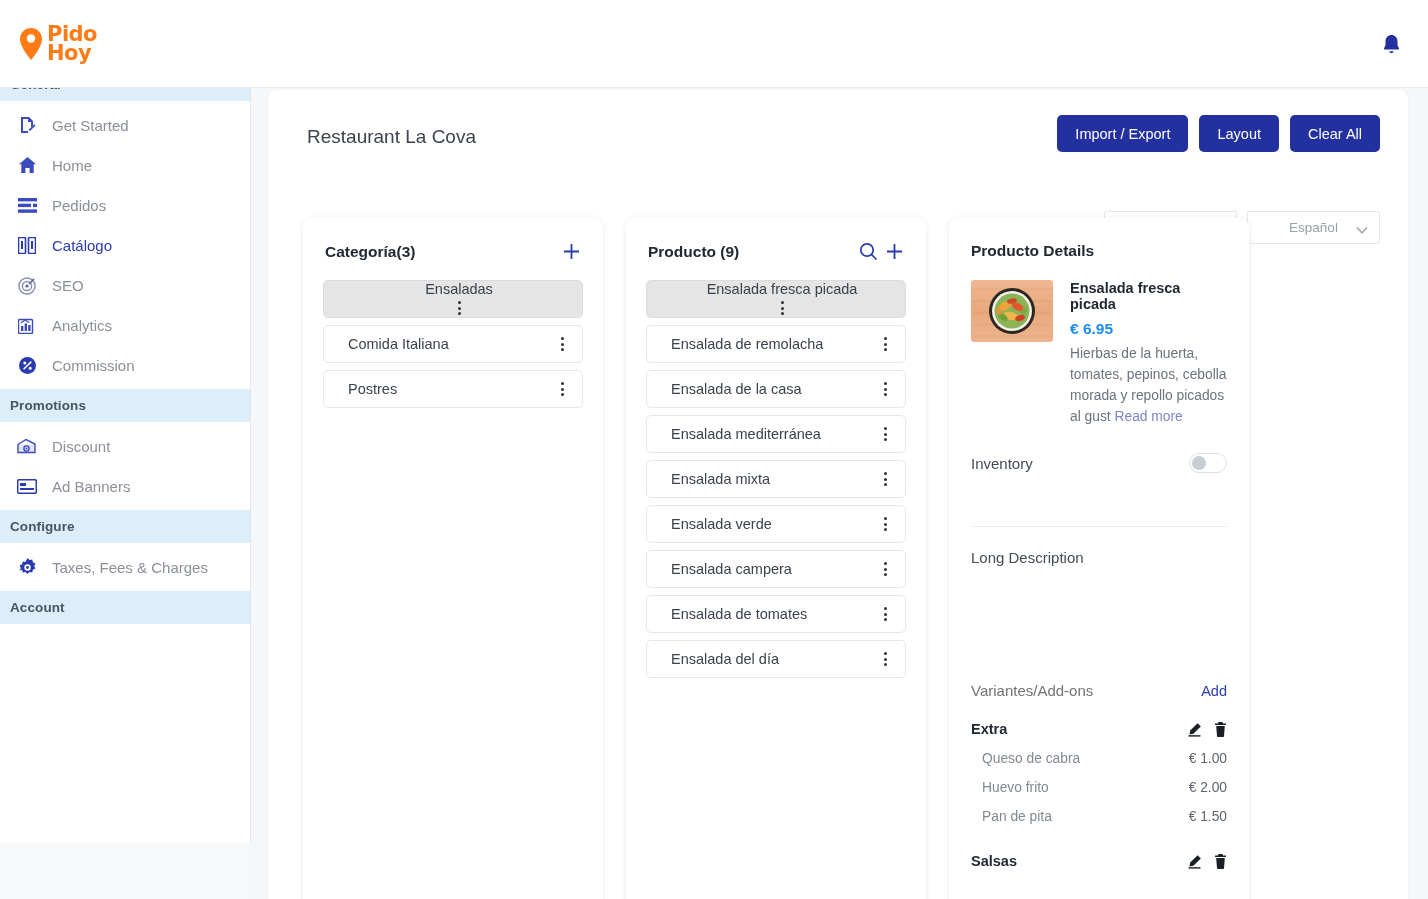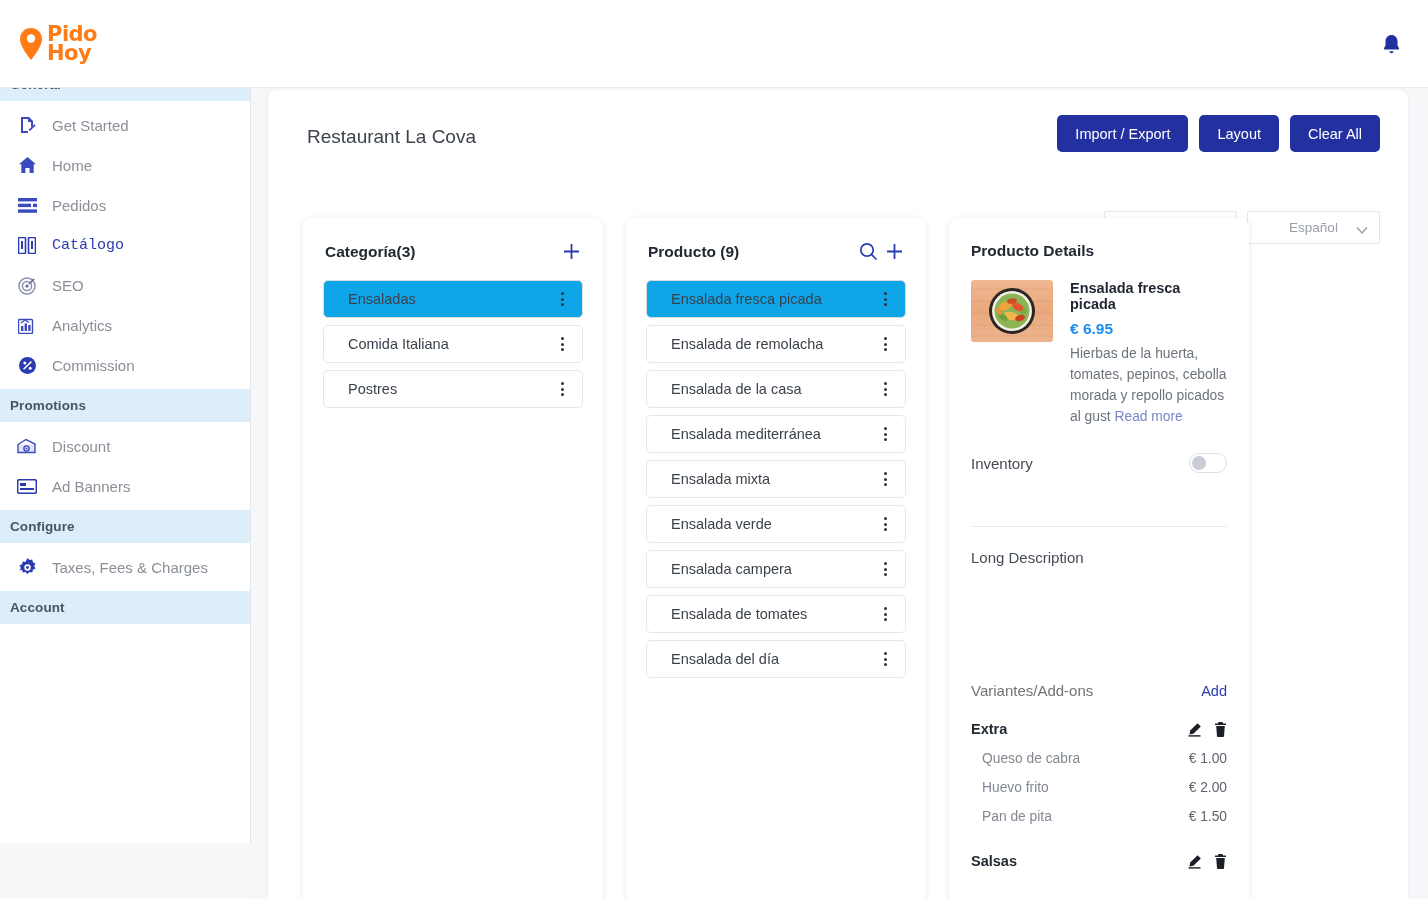--- a/index.html
+++ b/index.html
@@ -34,21 +34,21 @@
   .side-section {
     background: #ddeefb; color: #4a5360; font-size: 13.5px; font-weight: bold;
     padding: 9px 0 9px 10px; letter-spacing: 0.1px;
   }
   .side-item {
     display: flex; align-items: center; gap: 14px;
     padding: 9px 0 9px 16px; cursor: pointer;
     font-size: 15px; color: #8a8f98;
   }
   .side-item .ico { width: 22px; height: 22px; display: flex; align-items: center; justify-content: center; flex: 0 0 auto; }
-  .side-item.active .lbl { color: #2a3bb0; font-family: Liberation Mono, monospace; }
+  .side-item.active .lbl { color: #2a3bb0; }
   .side-group { padding: 4px 0 4px 0; }
 
   
   .main {
     position: absolute; left: 251px; top: 68px; width: 1177px; height: 831px;
     background: #f6f7f9; overflow: hidden;
   }
   .content-card {
     position: absolute; left: 17px; top: 22px; width: 1140px; height: 830px;
     background: #ffffff; border-radius: 9px; box-shadow: 0 1px 3px rgba(20,30,60,.07);
@@ -85,21 +85,21 @@
   }
   .panel-title { font-size: 15.5px; font-weight: bold; color: #222933; }
   .panel-actions { display: flex; align-items: center; gap: 7px; color: #2a3bb0; }
   .icon-btn { cursor: pointer; display: flex; align-items: center; justify-content: center; }
   .list { padding: 19px 20px 0 20px; display: flex; flex-direction: column; gap: 7px; }
   .row {
     height: 38px; border: 1px solid #e5e7ea; border-radius: 5px;
     background: #fff; display: flex; align-items: center; justify-content: space-between;
     padding: 0 12px 0 24px; font-size: 14.5px; color: #3b424c; cursor: pointer;
   }
-  .row.selected { background: #0ea5e9; border-color: #dcdcdc; }
+  .row.selected { background: #e5e5e5; border-color: #dcdcdc; flex-direction: column; }
   .kebab { display: flex; flex-direction: column; gap: 2.5px; padding: 4px 6px; cursor: pointer; }
   .kebab i { width: 3px; height: 3px; border-radius: 50%; background: #2c333d; display: block; }
 
   
   .det-body { padding: 20px 22px 0 22px; }
   .det-top { display: flex; gap: 17px; }
   .thumb { width: 82px; height: 62px; border-radius: 3px; flex: 0 0 auto; overflow: hidden; }
   .det-info { flex: 1; }
   .det-name { font-size: 14.5px; font-weight: bold; color: #1f2630; margin-bottom: 8px; }
   .det-price { font-size: 15.5px; font-weight: bold; color: #1b8cf0; margin-bottom: 5px; }

